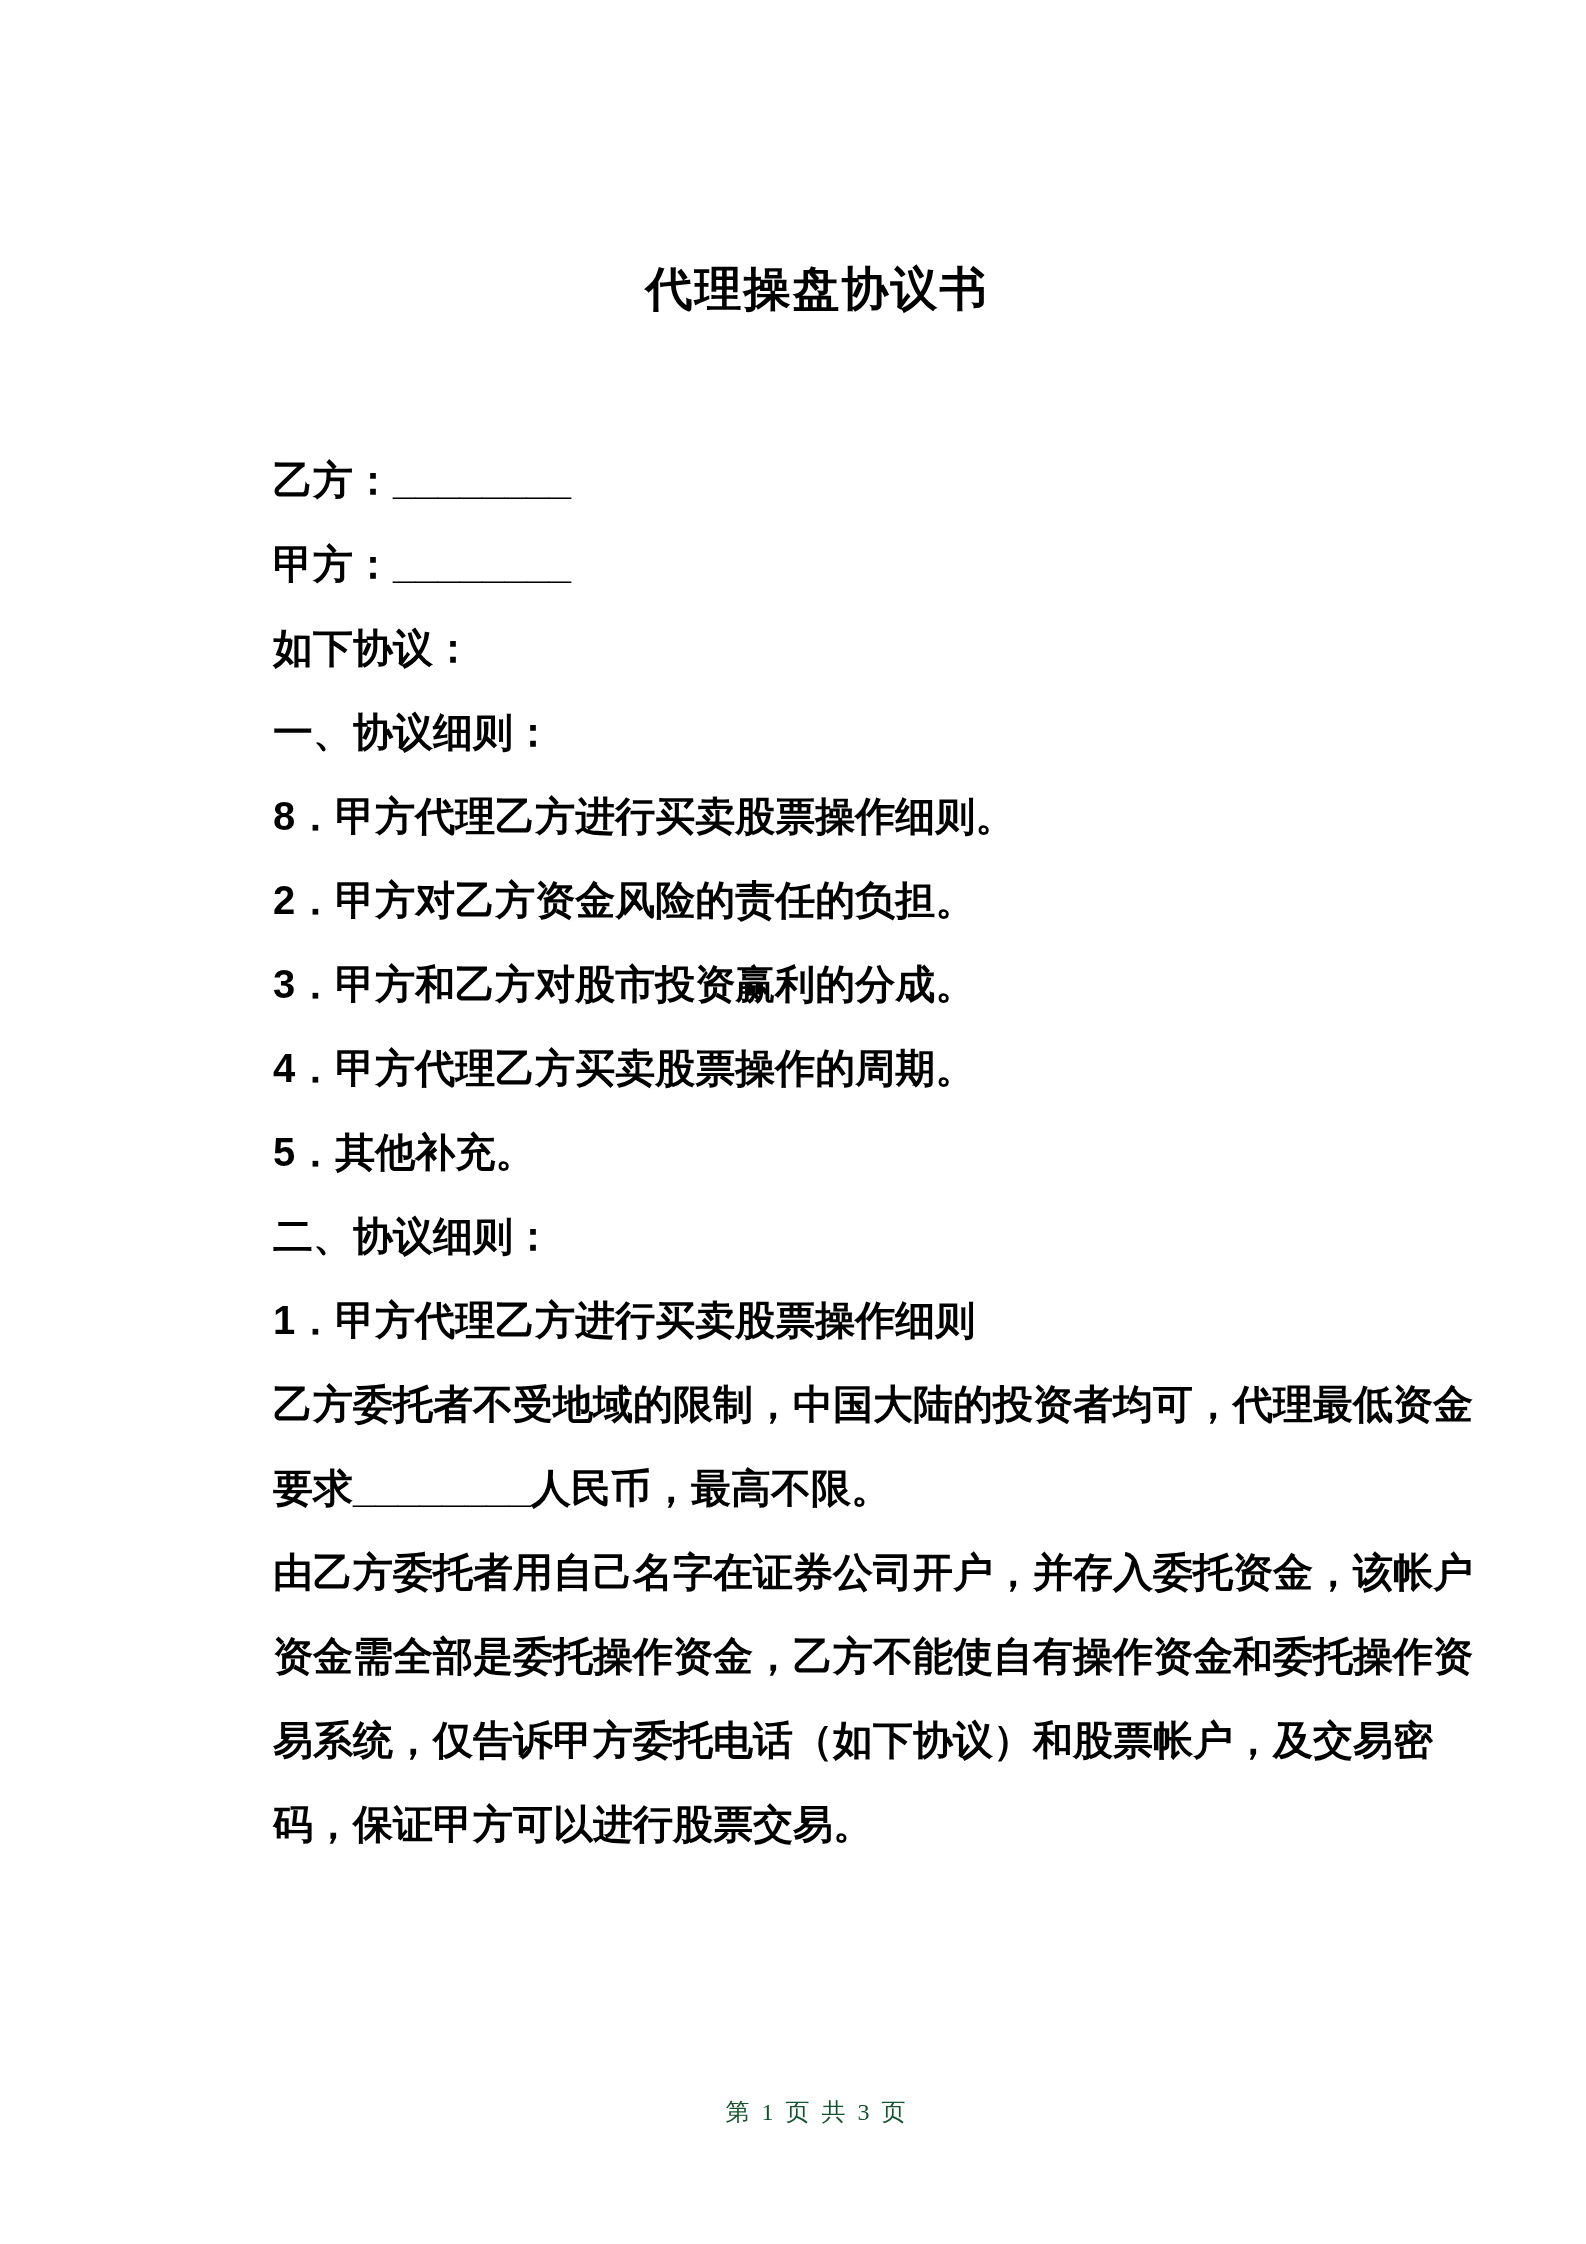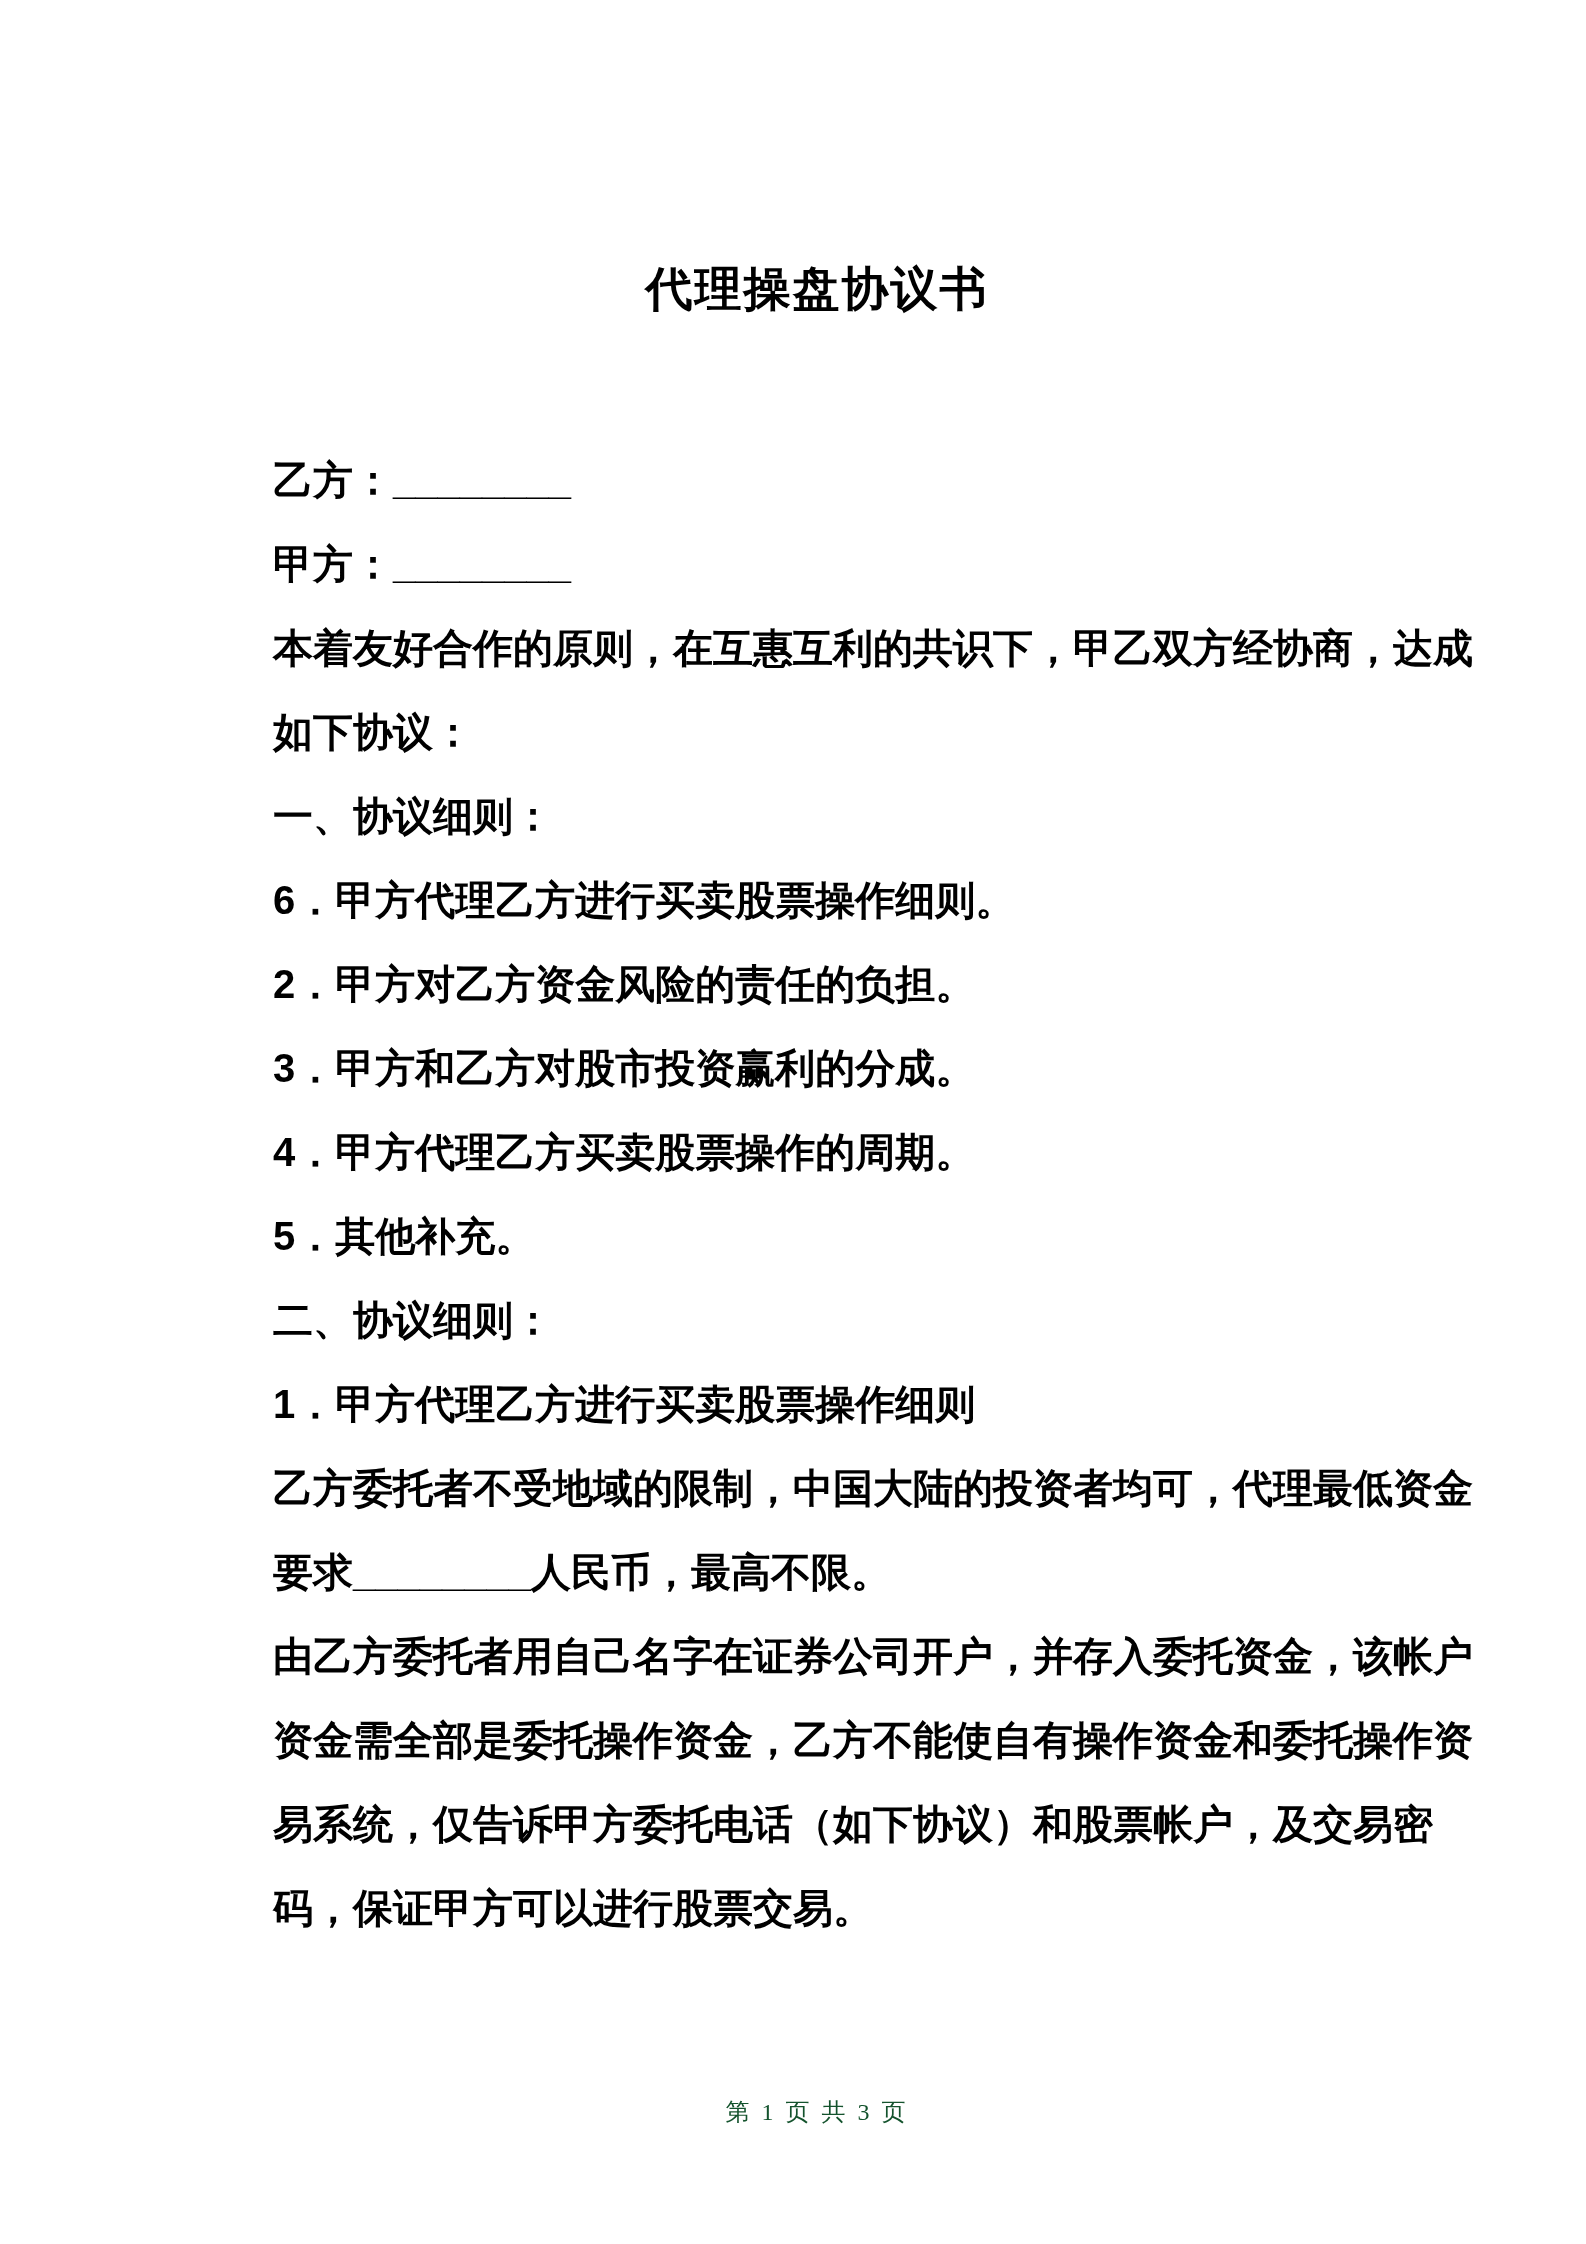--- a/index.html
+++ b/index.html
@@ -52,24 +52,23 @@
 </head>
 <body>
 
 <div class="page">
 
   <div class="doc-title">代理操盘协议书</div>
 
   <div class="doc-body">
     <p>乙方：________</p>
     <p>甲方：________</p>
-    <p>本着友好合作的原则，在互惠互利的共识下，甲乙双方经协商，达成</p>
     <p>如下协议：</p>
     <p>一、协议细则：</p>
-    <p>6．甲方代理乙方进行买卖股票操作细则。</p>
+    <p>8．甲方代理乙方进行买卖股票操作细则。</p>
     <p>2．甲方对乙方资金风险的责任的负担。</p>
     <p>3．甲方和乙方对股市投资赢利的分成。</p>
     <p>4．甲方代理乙方买卖股票操作的周期。</p>
     <p>5．其他补充。</p>
     <p>二、协议细则：</p>
     <p>1．甲方代理乙方进行买卖股票操作细则</p>
     <p>乙方委托者不受地域的限制，中国大陆的投资者均可，代理最低资金</p>
     <p>要求________人民币，最高不限。</p>
     <p>由乙方委托者用自己名字在证券公司开户，并存入委托资金，该帐户</p>
     <p>资金需全部是委托操作资金，乙方不能使自有操作资金和委托操作资</p>

